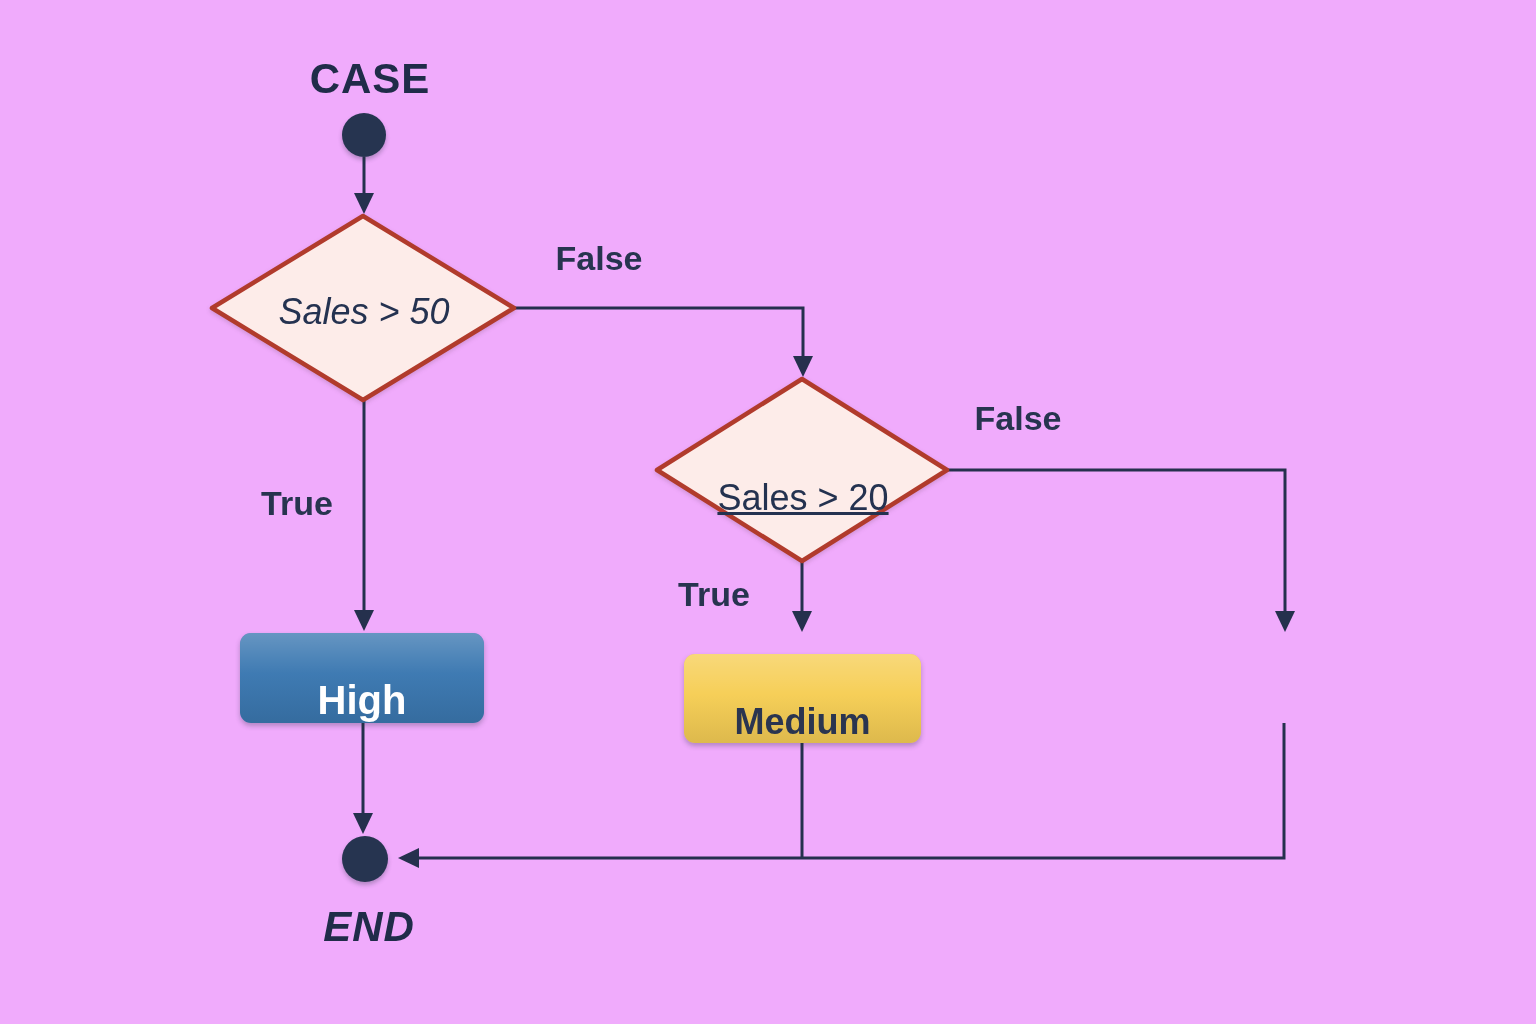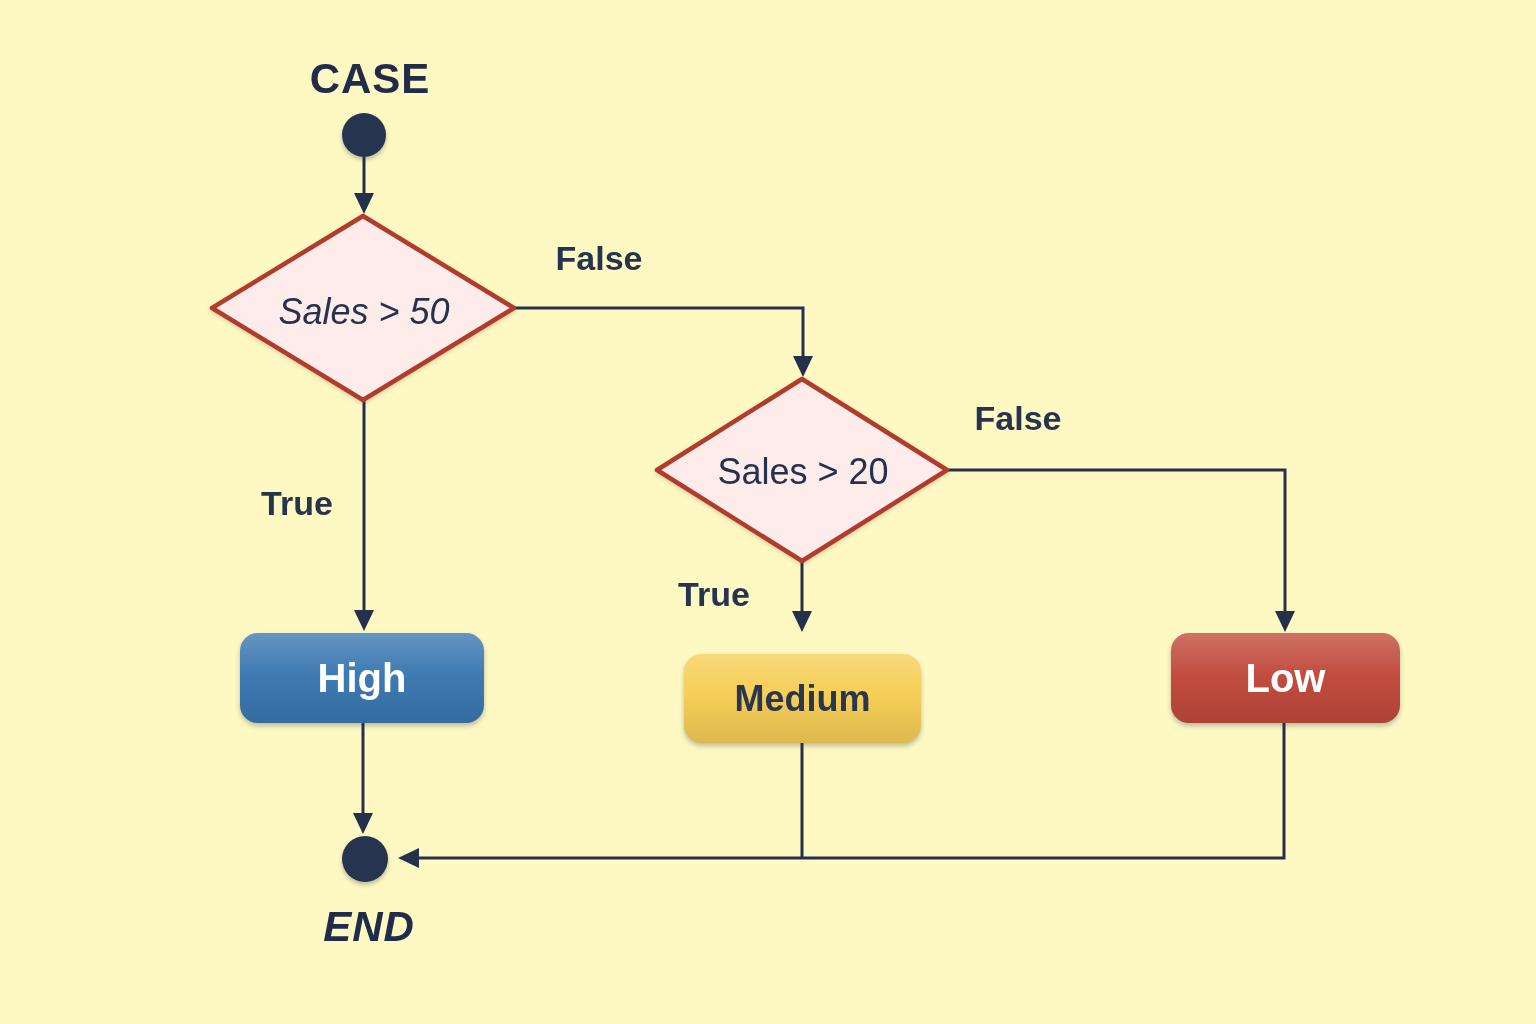--- a/index.html
+++ b/index.html
@@ -4,21 +4,21 @@
 <style>
   html, body {
     margin: 0;
     padding: 0;
     background: #fdfdfd;
   }
   .canvas {
     position: relative;
     width: 1536px;
     height: 1024px;
-    background: #fef9c3;
+    background: #f0abfc;
     font-family: "Liberation Sans", sans-serif;
     overflow: hidden;
   }
   .connector-layer {
     position: absolute;
     left: 0;
     top: 0;
     width: 1536px;
     height: 1024px;
   }
@@ -70,23 +70,23 @@
     font-size: 36px;
     font-weight: 400;
   }
   .branch-label {
     font-size: 34px;
     font-weight: 700;
     color: #27344f;
   }
   .outcome-box {
     position: absolute;
-    border-radius: 18px;
+    border-radius: 11px;
     display: flex;
-    align-items: center;
+    align-items: flex-end;
     justify-content: center;
     box-shadow: 0 3px 5px rgba(40,50,70,0.30);
     overflow: hidden;
   }
   .outcome-box::before {
     content: "";
     position: absolute;
     inset: 0;
     border-radius: 11px;
     background: linear-gradient(180deg, rgba(255,255,255,0.22) 0%, rgba(255,255,255,0.02) 45%, rgba(0,0,0,0.10) 100%);
@@ -161,30 +161,27 @@
     <polygon class="diamond" points="802,379 947,470 802,561 657,470" fill="#fdece9" stroke="#b13b2c"></polygon>
   </svg>
 
   <div class="abs-label terminal-label" style="left:370px; top:79px;">CASE</div>
   <div class="terminal-node start-node"></div>
 
   <div class="abs-label decision-label" style="left:364px; top:312px;font-style:italic;">Sales &gt; 50</div>
   <div class="abs-label branch-label" style="left:599px; top:258px;">False</div>
   <div class="abs-label branch-label" style="left:297px; top:503px;">True</div>
 
-  <div class="abs-label decision-label" style="left:803px; top:472px;">Sales &gt; 20</div>
+  <div class="abs-label decision-label" style="left:803px; top:498px;text-decoration:underline;">Sales &gt; 20</div>
   <div class="abs-label branch-label" style="left:1018px; top:418px;">False</div>
   <div class="abs-label branch-label" style="left:714px; top:594px;">True</div>
 
   <div class="outcome-box outcome-high" style="background-color: rgb(59, 120, 177);">
     <span class="outcome-text">High</span>
   </div>
   <div class="outcome-box outcome-medium" style="background-color: rgb(246, 206, 85); margin-top: 20px;">
     <span class="outcome-text">Medium</span>
   </div>
-  <div class="outcome-box outcome-low" style="background-color: rgb(193, 74, 60);">
-    <span class="outcome-text">Low</span>
-  </div>
 
   <div class="terminal-node end-node"></div>
   <div class="abs-label terminal-label" style="left:369px; top:927px;font-style:italic;">END</div>
 
 </div>
 
 </body></html>

